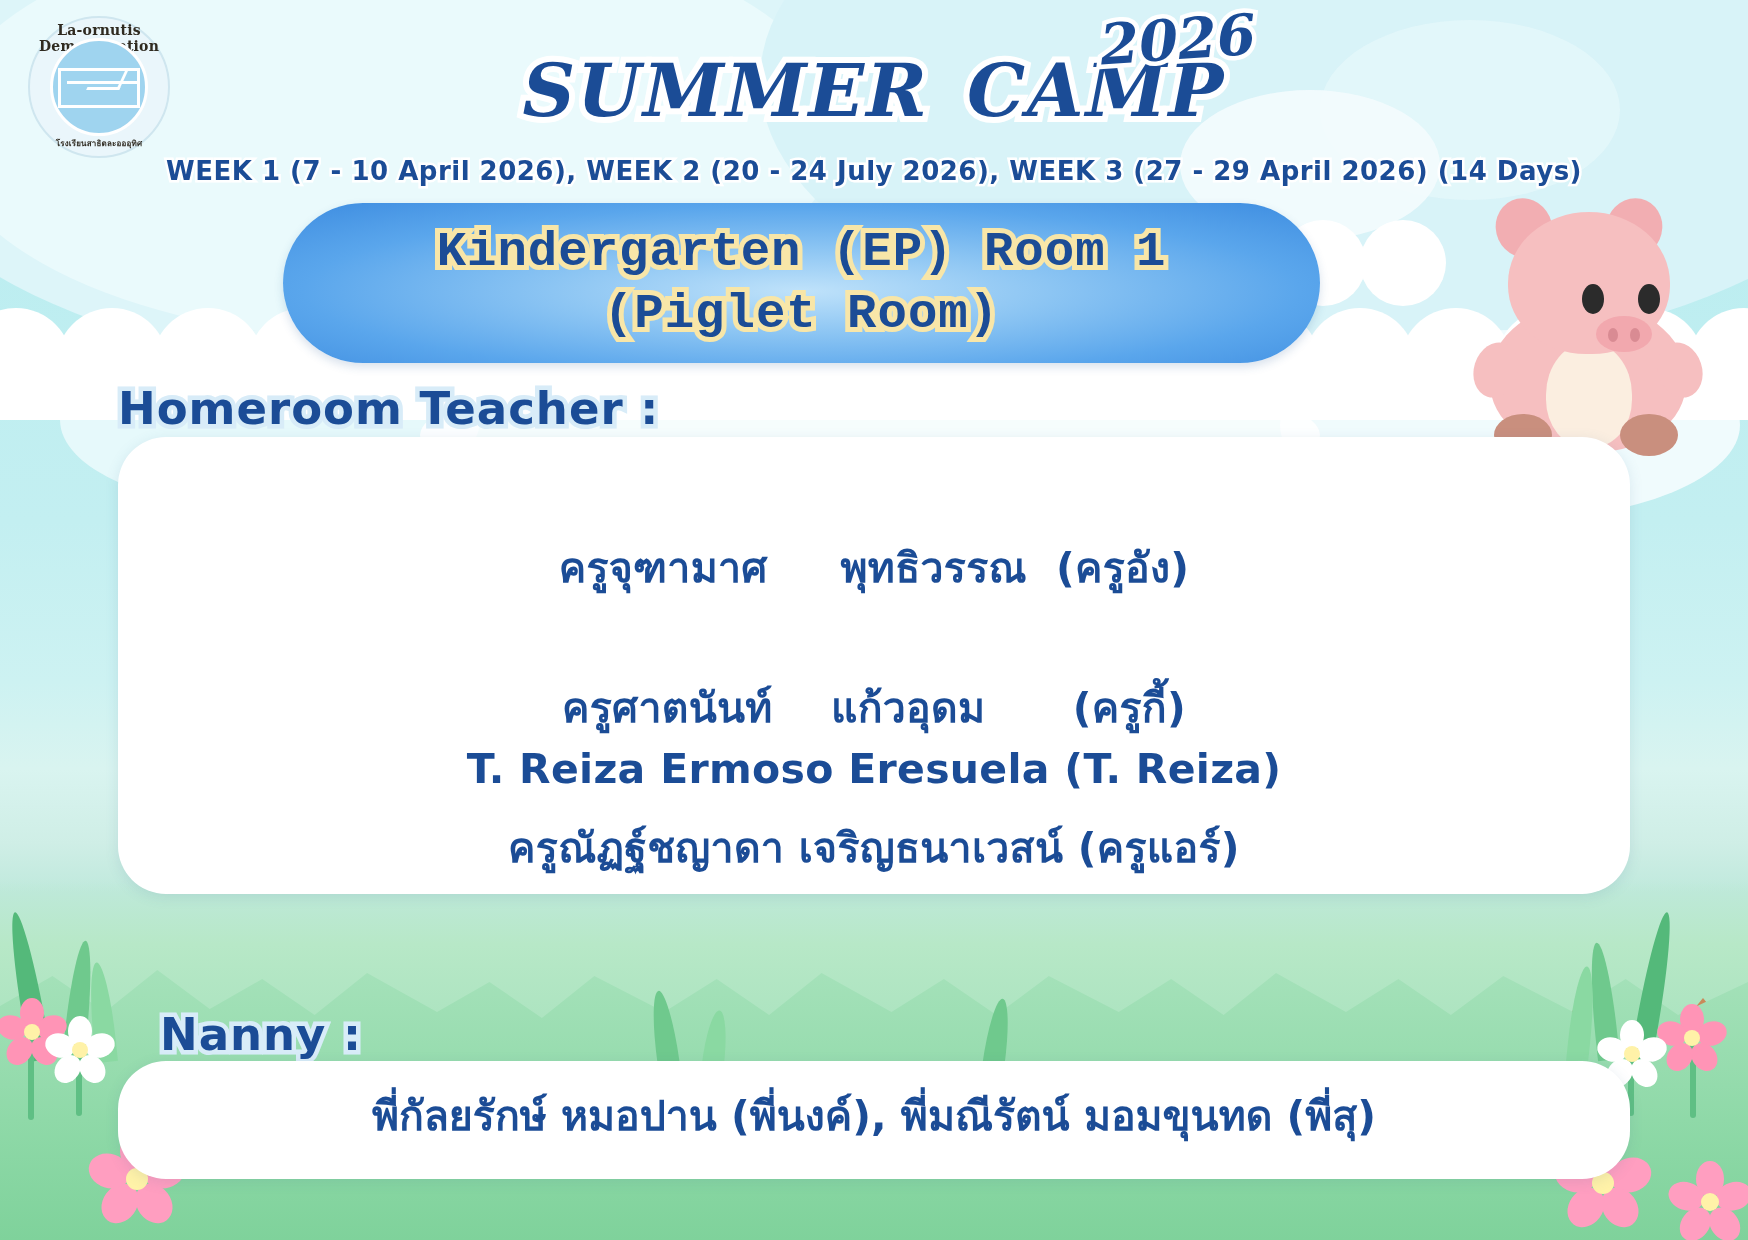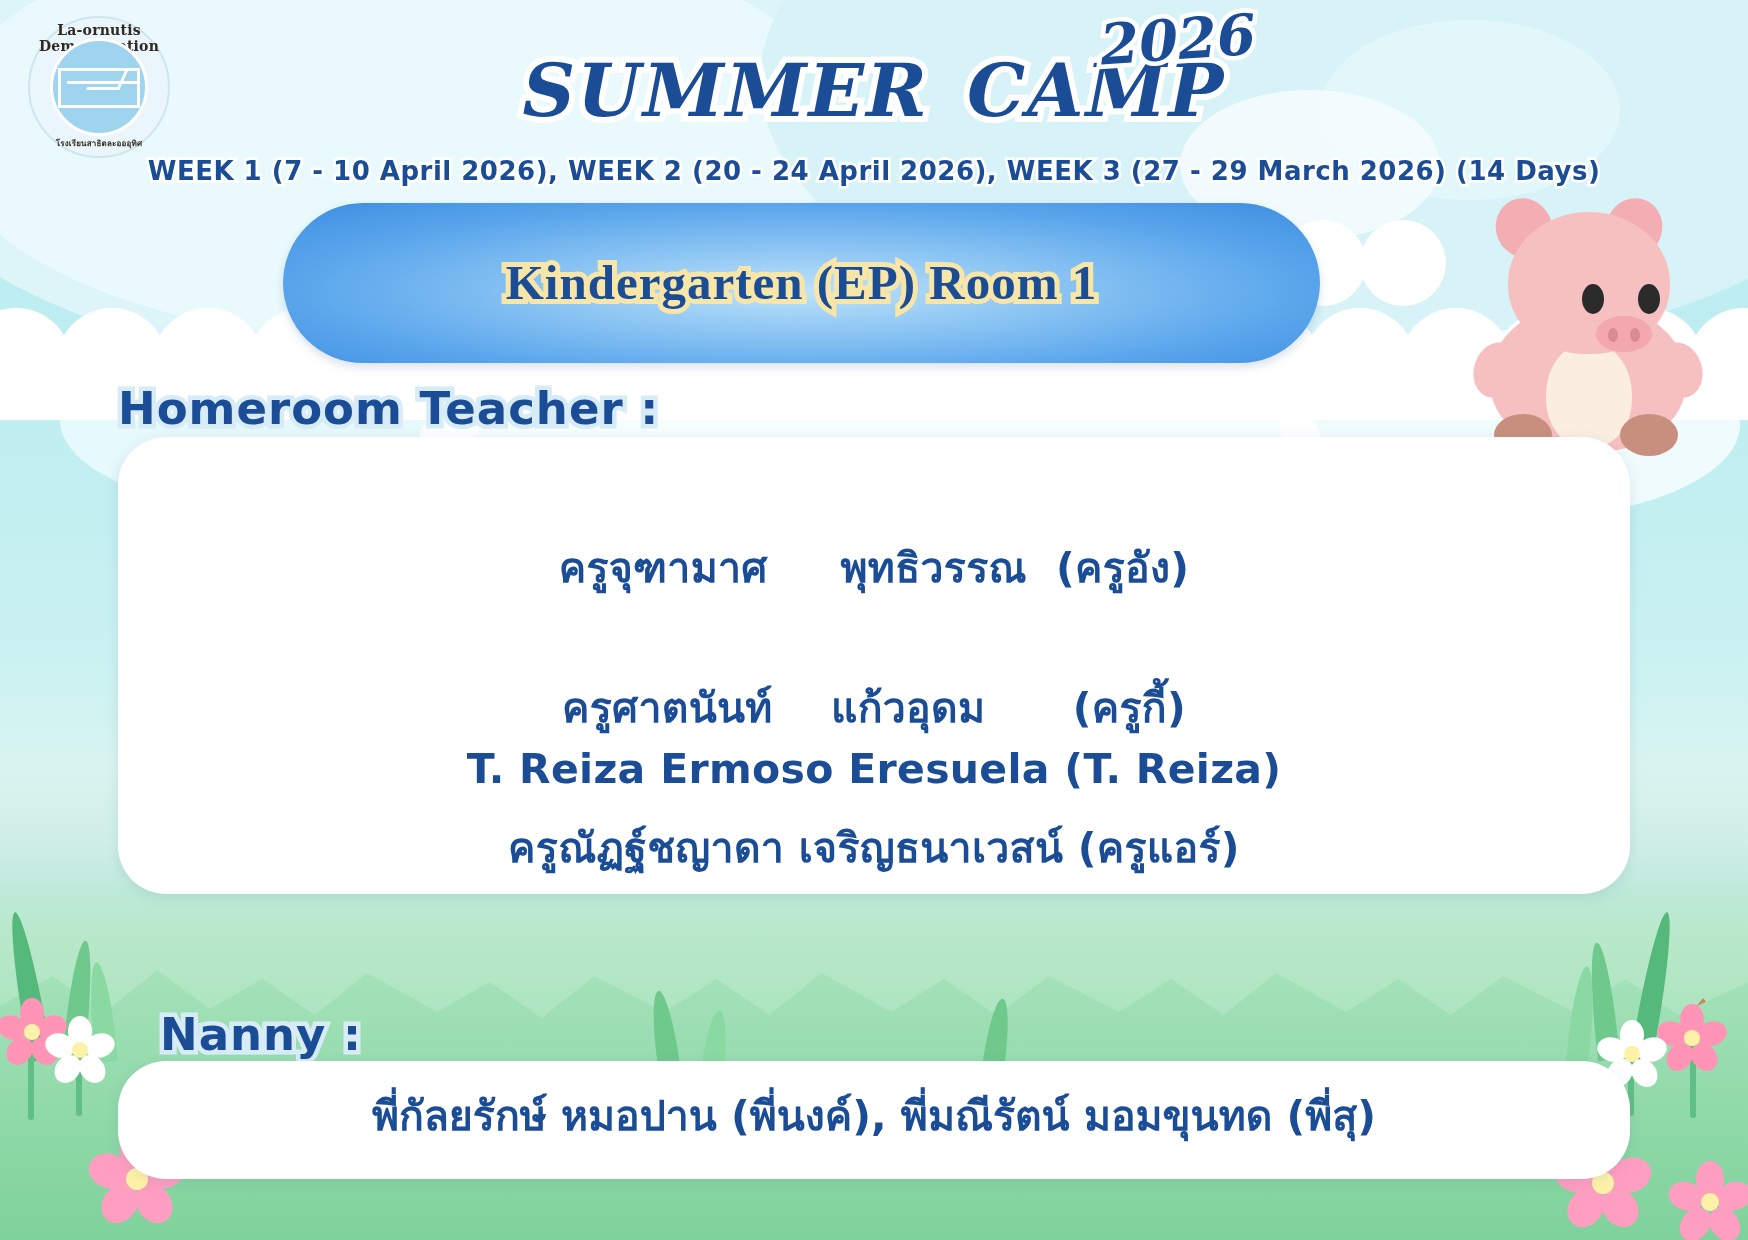--- a/index.html
+++ b/index.html
@@ -167,21 +167,21 @@
 
   
   .roomBanner {
     position:absolute; left:283px; top:203px; width:1037px; height:160px;
     border-radius:80px;
     background: radial-gradient(ellipse at 50% 55%, #bfe2fa 0%, #8cc5f3 34%, #5aa6ec 68%, #3d8ce0 100%);
     box-shadow:0 4px 10px rgba(40,90,150,.18);
     display:flex; flex-direction:column; align-items:center; justify-content:center;
   }
   .roomLine {
-    font-family:Liberation Serif, serif;
+    font-family:Liberation Mono, monospace;
     font-weight:bold;
     font-size:49px;
     line-height:62px;
     color:#1b4c96;
     letter-spacing:1px;
     -webkit-text-stroke:10px #f8e6a8;
     paint-order: stroke fill;
   }
 
   
@@ -431,24 +431,25 @@
     <div class="logoTextTop">La-ornutis Demonstration School</div>
     <div class="inner"></div>
     <div class="house"></div>
     <div class="logoTextBot">โรงเรียนสาธิตละอออุทิศ</div>
   </div>
 
   <div class="titleWrap">
     <span class="title">summer camp</span>
   </div>
   <div class="year">2026</div>
-  <div class="weeks">WEEK 1 (7 - 10 April 2026), WEEK 2 (20 - 24 April 2026), WEEK 3 (27 - 29 March 2026) (14 Days)</div>
+  <div class="weeks">WEEK 1 (7 - 10 April 2026), WEEK 2 (20 - 24 July 2026), WEEK 3 (27 - 29 April 2026) (14 Days)</div>
 
   <div class="roomBanner">
     <div class="roomLine">Kindergarten (EP) Room 1</div>
+    <div class="roomLine">(Piglet Room)</div>
   </div>
 
   <div class="pig">
     <div class="tail"></div>
     <div class="body"></div>
     <div class="arm l"></div>
     <div class="arm r"></div>
     <div class="belly"></div>
     <div class="hoof l"></div>
     <div class="hoof r"></div>

